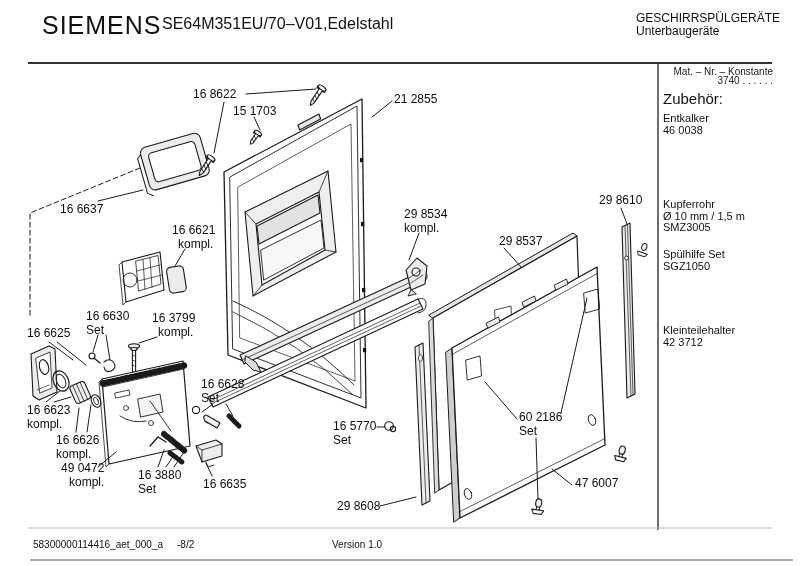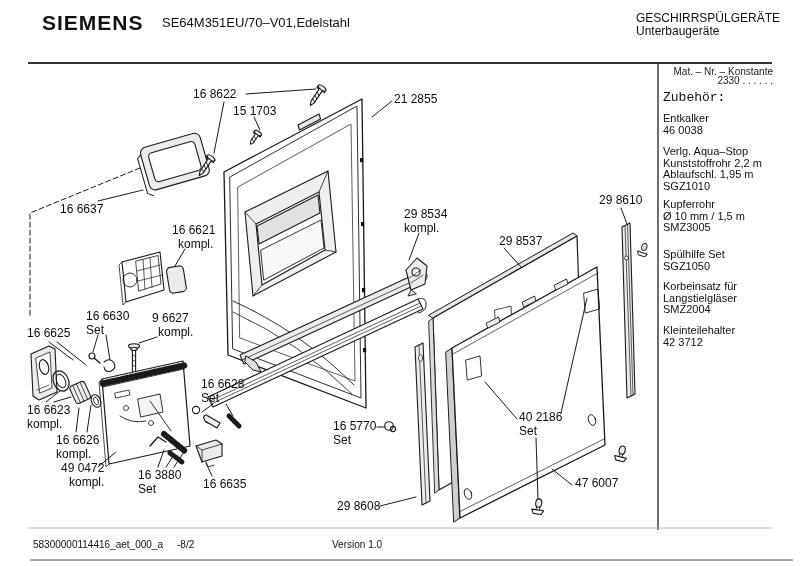--- a/index.html
+++ b/index.html
@@ -1,25 +1,25 @@
 <!DOCTYPE html>
 <html><head>
 <meta charset="utf-8">
 <style>
   html,body{margin:0;padding:0;background:#fff;}
   .page{position:relative;width:800px;height:566px;background:#fff;overflow:hidden;
         font-family:"Liberation Sans", sans-serif;color:#111;}
   .abs{position:absolute;white-space:nowrap;}
-  .brand{font-size:21px;font-weight:bold;letter-spacing:1px;}
-  .model{font-size:13px;}
+  .brand{font-size:25px;font-weight:normal;letter-spacing:1px;}
+  .model{font-size:16px;}
   .hdr-right{font-size:12px;line-height:13px;}
   .sb{font-size:11px;line-height:11.5px;}
   .sb .sbl{white-space:nowrap;}
   .matnr{font-size:10px;line-height:9px;text-align:right;width:110px;color:#222;}
-  .sbtitle{font-size:13px;font-family:Liberation Mono, monospace;}
+  .sbtitle{font-size:15px;}
   .co{position:absolute;font-size:12px;line-height:13.5px;white-space:nowrap;color:#0d0d0d;}
   .co .l2{display:block;}
   .co .i6{margin-left:6px;}
   .co .i8{margin-left:8px;}
   .ftr{font-size:10px;text-align:center;}
   svg{position:absolute;left:0;top:0;}
   .co, .abs{z-index:2;}
 </style>
 </head>
 <body>
@@ -258,71 +258,60 @@
 
 <div class="abs brand" style="left:42px;top:11px">SIEMENS</div>
 <div class="abs model" style="left:162px;top:15px">SE64M351EU/70–V01,Edelstahl</div>
 <div class="abs hdr-right" style="left:636px;top:12px">
   <div>GESCHIRRSPÜLGERÄTE</div>
   <div>Unterbaugeräte</div>
 </div>
 
 <div class="abs matnr" style="left:663px;top:67px">
   <div>Mat. – Nr. – Konstante</div>
-  <div>2330 .  .    .  .  .  .</div>
+  <div>3740 .  .    .  .  .  .</div>
 </div>
 <div class="abs sbtitle" style="left:663px;top:90px">Zubehör:</div>
 
 <div class="abs sb" style="left:663px;top:113px">
   <div class="sbl">Entkalker</div>
   <div class="sbl">46 0038</div>
-</div>
-<div class="abs sb" style="left:663px;top:146px">
-  <div class="sbl">Verlg. Aqua–Stop</div>
-  <div class="sbl">Kunststoffrohr 2,2 m</div>
-  <div class="sbl">Ablaufschl. 1,95 m</div>
-  <div class="sbl">SGZ1010</div>
 </div>
 <div class="abs sb" style="left:663px;top:199px">
   <div class="sbl">Kupferrohr</div>
   <div class="sbl">Ø 10 mm / 1,5 m</div>
   <div class="sbl">SMZ3005</div>
 </div>
 <div class="abs sb" style="left:663px;top:249px">
   <div class="sbl">Spülhilfe Set</div>
   <div class="sbl">SGZ1050</div>
-</div>
-<div class="abs sb" style="left:663px;top:281px">
-  <div class="sbl">Korbeinsatz für</div>
-  <div class="sbl">Langstielgläser</div>
-  <div class="sbl">SMZ2004</div>
 </div>
 <div class="abs sb" style="left:663px;top:325px">
   <div class="sbl">Kleinteilehalter</div>
   <div class="sbl">42 3712</div>
 </div>
 
 <div class="co" style="left:193px;top:88px"><span>16 8622</span></div>
 <div class="co" style="left:233px;top:105px"><span>15 1703</span></div>
 <div class="co" style="left:394px;top:93px"><span>21 2855</span></div>
 <div class="co" style="left:60px;top:203px"><span>16 6637</span></div>
 <div class="co" style="left:172px;top:224px"><span>16 6621</span><span class="l2 i6">kompl.</span></div>
 <div class="co" style="left:86px;top:310px"><span>16 6630</span><span class="l2">Set</span></div>
-<div class="co" style="left:152px;top:312px"><span>9 6627</span><span class="l2 i6">kompl.</span></div>
+<div class="co" style="left:152px;top:312px"><span>16 3799</span><span class="l2 i6">kompl.</span></div>
 <div class="co" style="left:27px;top:327px"><span>16 6625</span></div>
 <div class="co" style="left:27px;top:404px"><span>16 6623</span><span class="l2">kompl.</span></div>
 <div class="co" style="left:56px;top:434px"><span>16 6626</span><span class="l2">kompl.</span></div>
 <div class="co" style="left:61px;top:462px"><span>49 0472</span><span class="l2 i8">kompl.</span></div>
 <div class="co" style="left:138px;top:469px"><span>16 3880</span><span class="l2">Set</span></div>
 <div class="co" style="left:203px;top:478px"><span>16 6635</span></div>
 <div class="co" style="left:201px;top:378px"><span>16 6628</span><span class="l2">Set</span></div>
 <div class="co" style="left:404px;top:208px"><span>29 8534</span><span class="l2">kompl.</span></div>
 <div class="co" style="left:499px;top:235px"><span>29 8537</span></div>
 <div class="co" style="left:599px;top:194px"><span>29 8610</span></div>
-<div class="co" style="left:519px;top:411px"><span>40 2186</span><span class="l2">Set</span></div>
+<div class="co" style="left:519px;top:411px"><span>60 2186</span><span class="l2">Set</span></div>
 <div class="co" style="left:333px;top:420px"><span>16 5770</span><span class="l2">Set</span></div>
 <div class="co" style="left:575px;top:477px"><span>47 6007</span></div>
 <div class="co" style="left:337px;top:500px"><span>29 8608</span></div>
 
 <div class="abs ftr" style="left:33px;top:539px">58300000114416_aet_000_a</div>
 <div class="abs ftr" style="left:177px;top:539px">-8/2</div>
 <div class="abs ftr" style="left:332px;top:539px">Version 1.0</div>
 
 </div>
 

